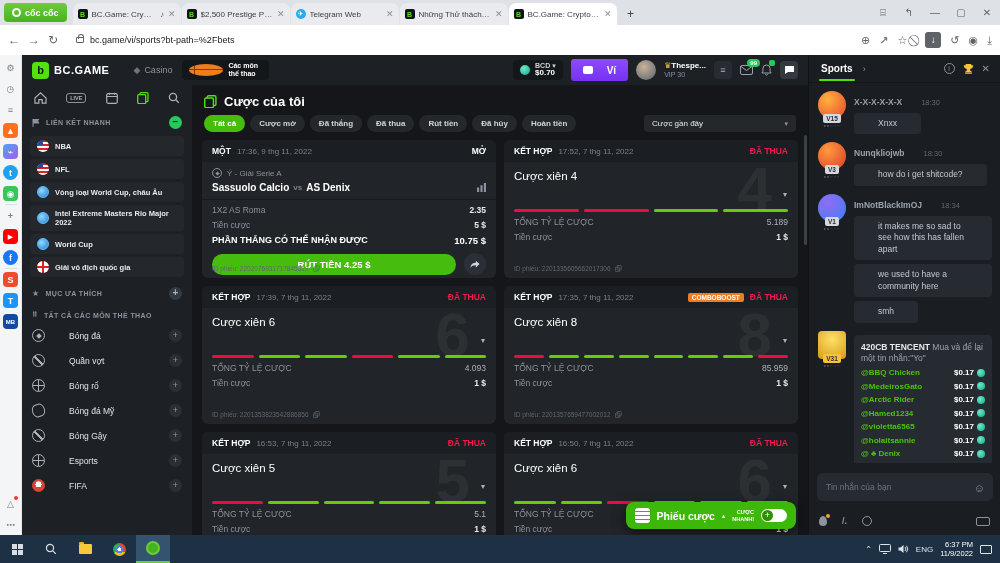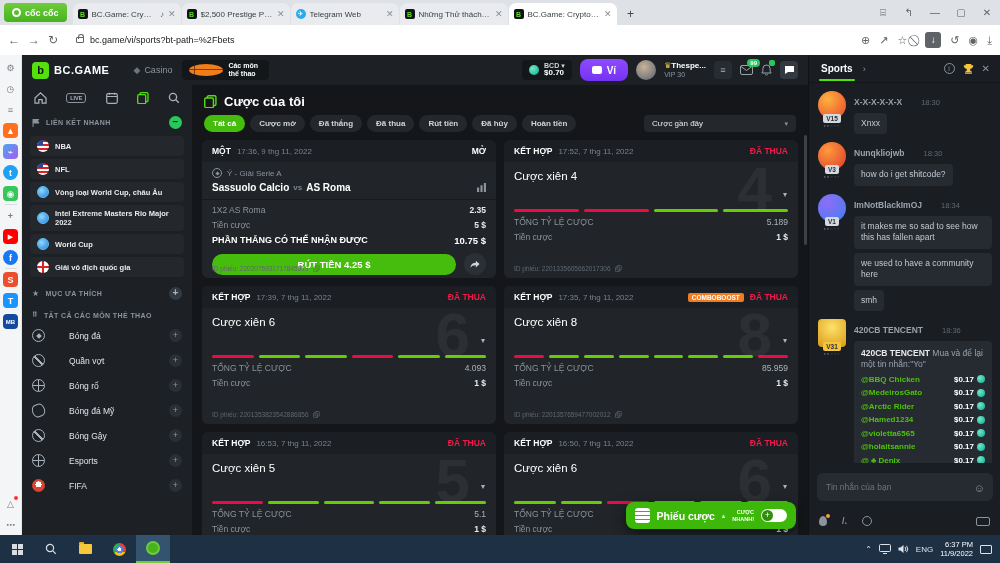--- a/index.html
+++ b/index.html
@@ -72,22 +72,22 @@
     linear-gradient(#0000 5px,#7a3c10 5px,#7a3c10 6px,#0000 6px),
     linear-gradient(90deg,#0000 5px,#7a3c10 5px,#7a3c10 6px,#0000 6px),#ef7d1a; }
   .navsports span { color:#fff; font-size:7px; font-weight:bold; width:34px; line-height:1.15; }
   .hright { margin-left:auto; display:flex; align-items:center; gap:8px; }
   .curbox { display:flex; gap:5px; align-items:center; background:#14171a; border-radius:4px; padding:2px 7px; }
   .coin { width:10px; height:10px; border-radius:50%; background:radial-gradient(circle at 35% 35%,#6fe8c8,#0fa98f); }
   .curcol { display:flex; flex-direction:column; line-height:1.1; }
   .curcol .c1 { color:#cfd4da; font-size:7px; font-weight:bold; }
   .curcol .c2 { color:#fff; font-size:8px; font-weight:bold; }
   .walletbtn { background:linear-gradient(180deg,#8d4bff,#7632f2); color:#fff; border:none;
-    border-radius:8px; height:22px; padding:0 12px; font-size:10px; font-weight:bold; display:flex;
-    align-items:center; gap:5px; }
+    border-radius:3px; height:22px; padding:0 12px; font-size:10px; font-weight:bold; display:flex;
+    align-items:center; gap:14px; }
   .wic { width:10px; height:8px; background:#fff; border-radius:2px; display:inline-block; }
   .uavatar { width:20px; height:20px; border-radius:50%; background:radial-gradient(circle at 40% 35%,#c9b29a,#55616e); }
   .ucol { display:flex; flex-direction:column; line-height:1.15; }
   .ucol .n { color:#fff; font-size:8px; font-weight:bold; }
   .ucol .n .crown { color:#f5c43c; }
   .ucol .v { color:#8b939e; font-size:7px; }
   .hbox { width:18px; height:18px; background:#272c32; border-radius:4px; color:#aab2bb;
     display:flex; align-items:center; justify-content:center; font-size:9px; }
   .hicon { position:relative; color:#9aa2ac; display:flex; }
   .badge99 { position:absolute; top:-6px; right:-7px; background:#27c95a; color:#fff; font-size:6px;
@@ -211,21 +211,21 @@
   .av.a2 { background:radial-gradient(circle at 35% 30%,#ff9a3d,#d93a2b); }
   .av.a3 { background:radial-gradient(circle at 35% 30%,#8f6df7,#3f7ef0); }
   .av.a4 { border-radius:4px; background:radial-gradient(circle at 50% 30%,#ffe06b,#d79a12); }
   .vip { margin-top:-5px; background:#d4d9df; color:#2a2e33; font-size:6.5px; font-weight:bold;
     border-radius:2px; padding:0 3px; line-height:9px; }
   .vip.gold { background:#f5c43c; }
   .pips { font-size:4px; color:#5f6771; letter-spacing:1px; line-height:5px; }
   .mbody { flex:1; min-width:0; }
   .mname { color:#9aa2ac; font-size:8.5px; font-weight:bold; }
   .mtime { color:#5f6771; font-size:7.5px; font-weight:normal; margin-left:19px; }
-  .bubble { background:#262b31; color:#c2c9d1; font-size:8.5px; padding:5px 7px; border-radius:4px;
+  .bubble { background:#262b31; color:#c2c9d1; font-size:8.5px; padding:5px 24px; border-radius:4px;
     margin-top:4px; display:inline-block; line-height:1.35; }
   .tipcard { background:#262b31; border-radius:4px; margin-top:4px; padding:7px; }
   .tipintro { font-size:8.5px; line-height:1.3; }
   .tipintro b { color:#e8eaed; } .tipintro span { color:#9aa2ac; }
   .tiprow { display:flex; justify-content:space-between; align-items:center; margin-top:4.5px; }
   .tipname { color:#4ec10c; font-size:8px; font-weight:bold; }
   .tipval { display:flex; gap:3px; align-items:center; color:#fff; font-size:8px; font-weight:bold; }
   .tipcoin { width:8px; height:8px; border-radius:50%; background:radial-gradient(circle at 35% 35%,#6fe8c8,#0fa98f); }
   .chatinput { position:absolute; left:8px; right:8px; bottom:34px; height:28px; background:#262b31;
     border:none; border-radius:6px; color:#e8eaed; font-size:8.5px; padding:0 24px 0 9px; width:176px;
@@ -552,21 +552,21 @@
 
     <b class="cstatus st-open">MỞ</b>
   </div>
       <div class="league">
         <span class="sball"></span>
         <span>Ý - Giải Serie A</span>
       </div>
       <div class="match">
         <span>Sassuolo Calcio</span>
         <i class="vs">vs</i>
-        <span>AS Roma</span>
+        <span>AS Denix</span>
         <span class="chart-icon">
                       <svg width="9" height="9" viewBox="0 0 10 10">
                         <rect x="0" y="5" width="2.4" height="5" fill="#8b939e"></rect>
                         <rect x="3.8" y="2.5" width="2.4" height="7.5" fill="#8b939e"></rect>
                         <rect x="7.6" y="0" width="2.4" height="10" fill="#8b939e"></rect>
                       </svg>
                     </span>
       </div>
       <div class="crow">
                     <span>1X2 AS Roma</span>
@@ -815,21 +815,20 @@
                 <div><span class="bubble">smh</span></div>
        </div>
      </div>
             <div class="msg">
      <div class="mcol">
     <span class="av a4"></span>
     <span class="vip gold">V31</span>
     <span class="pips">●●○○○</span>
   </div>
      <div class="mbody">
-       <div><span class="mname">420CB TENCENT</span><span class="mtime">18:36</span></div>
        <div class="tipcard">
          <div class="tipintro"><b>420CB TENCENT</b><span> Mua và để lại một tin nhắn:"Yo"</span></div>
          <div class="tiprow">
             <span class="tipname">@BBQ Chicken</span>
             <span class="tipval">
                       <span>$0.17</span>
                       <span class="tipcoin"></span>
                     </span>
           </div>
                   <div class="tiprow">

